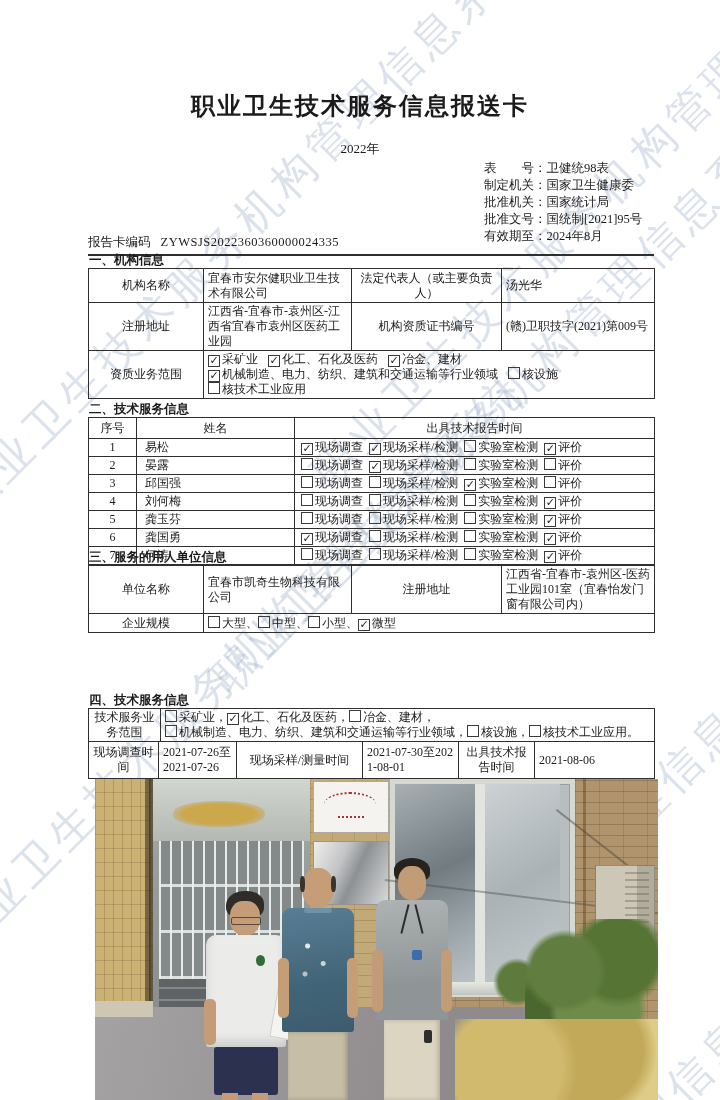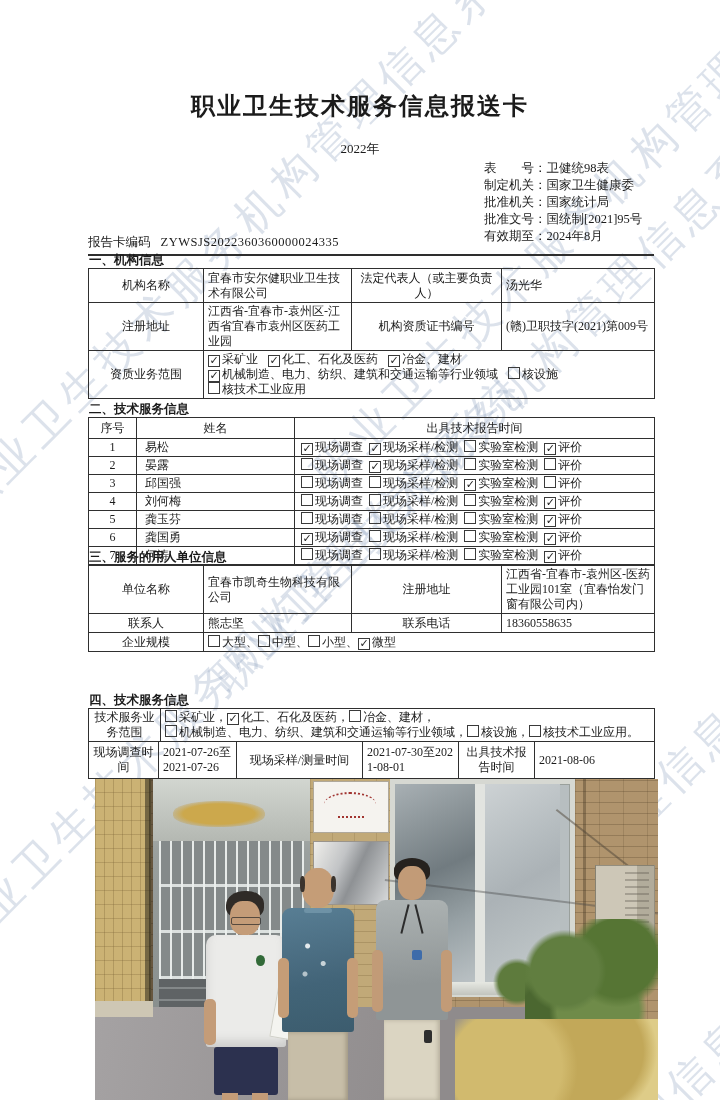--- a/index.html
+++ b/index.html
@@ -265,26 +265,20 @@
         <col style="width:153px">
       </colgroup>
     <tbody>
         <tr class="rh46">
       <td class="lbl">单位名称</td>
       <td class="val">宜春市凯奇生物科技有限公司</td>
       <td class="lbl">注册地址</td>
       <td class="val">江西省-宜春市-袁州区-医药工业园101室（宜春怡发门窗有限公司内）</td>
     </tr>
     <tr class="rh19">
-      <td class="lbl">联系人</td>
-      <td class="val">熊志坚</td>
-      <td class="lbl">联系电话</td>
-      <td class="val">18360558635</td>
-    </tr>
-    <tr class="rh19">
       <td class="lbl">企业规模</td>
       <td class="val" colspan="3"><span class="ck" style="margin-right: 0px;"><span class="cb"></span><span>大型、</span></span><span class="ck" style="margin-right: 0px;"><span class="cb"></span><span>中型、</span></span><span class="ck" style="margin-right: 0px;"><span class="cb"></span><span>小型、</span></span><span class="ck" style="margin-right: 0px;"><span class="cb">✓</span><span>微型</span></span></td>
     </tr>
   </tbody>
     </table>
 
   <div class="sect h4">四、技术服务信息</div>
   <table class="tb t4a">
     <colgroup>
         <col style="width:72px">

